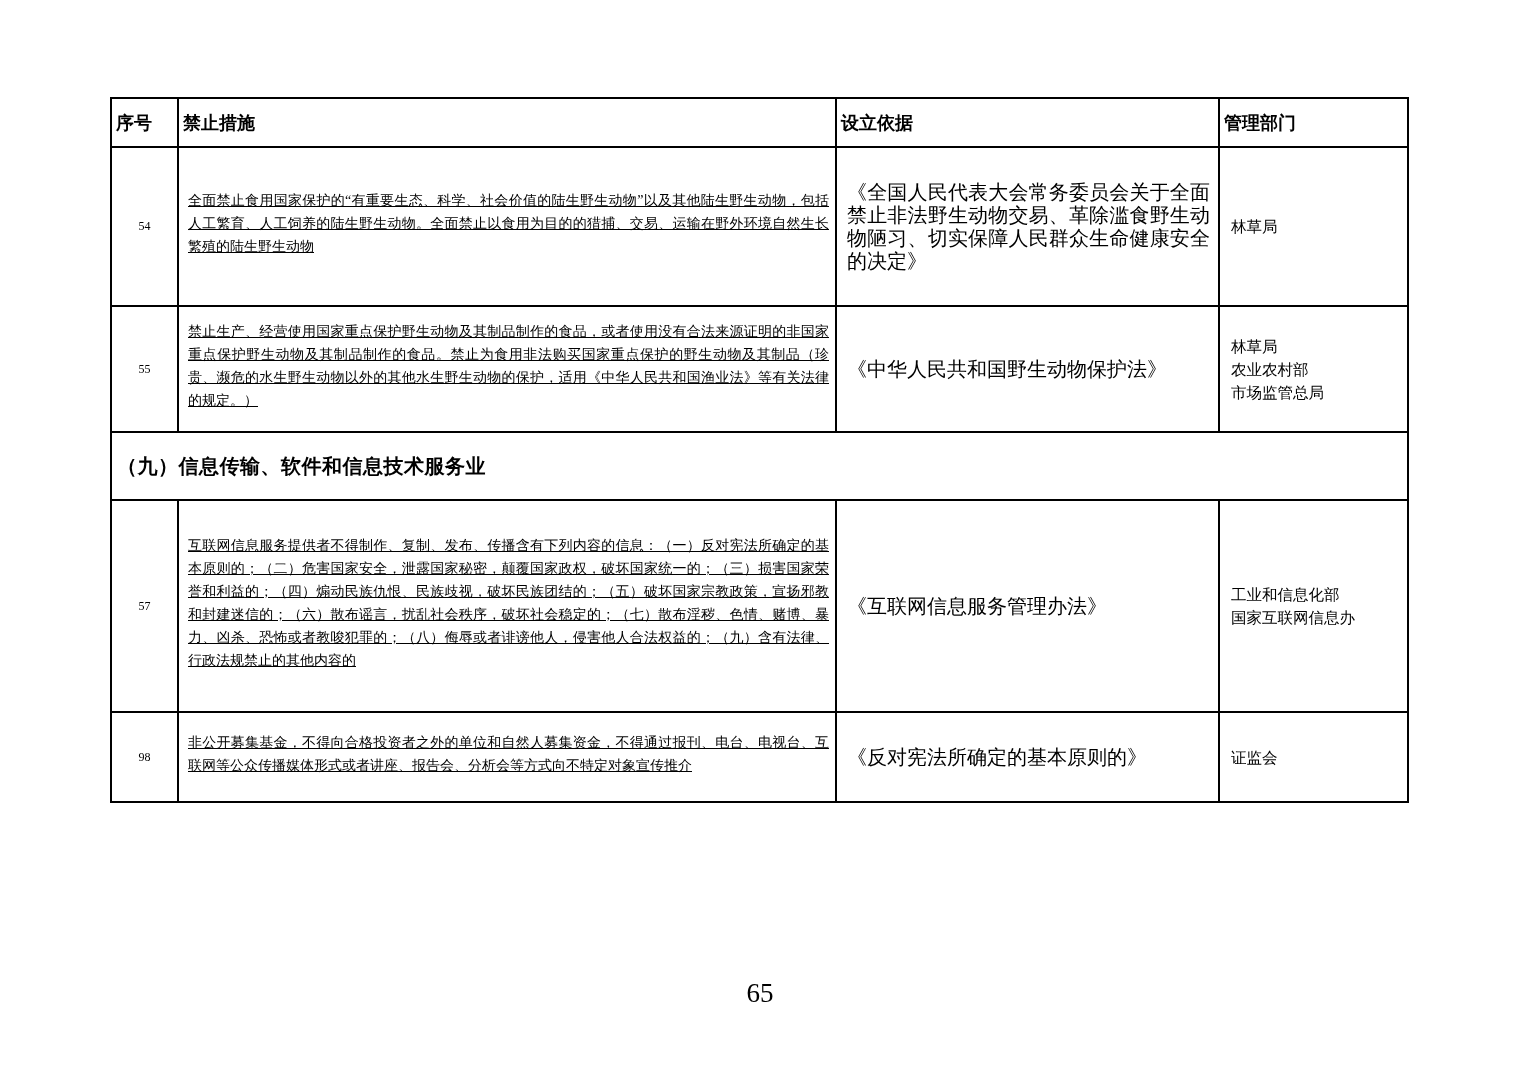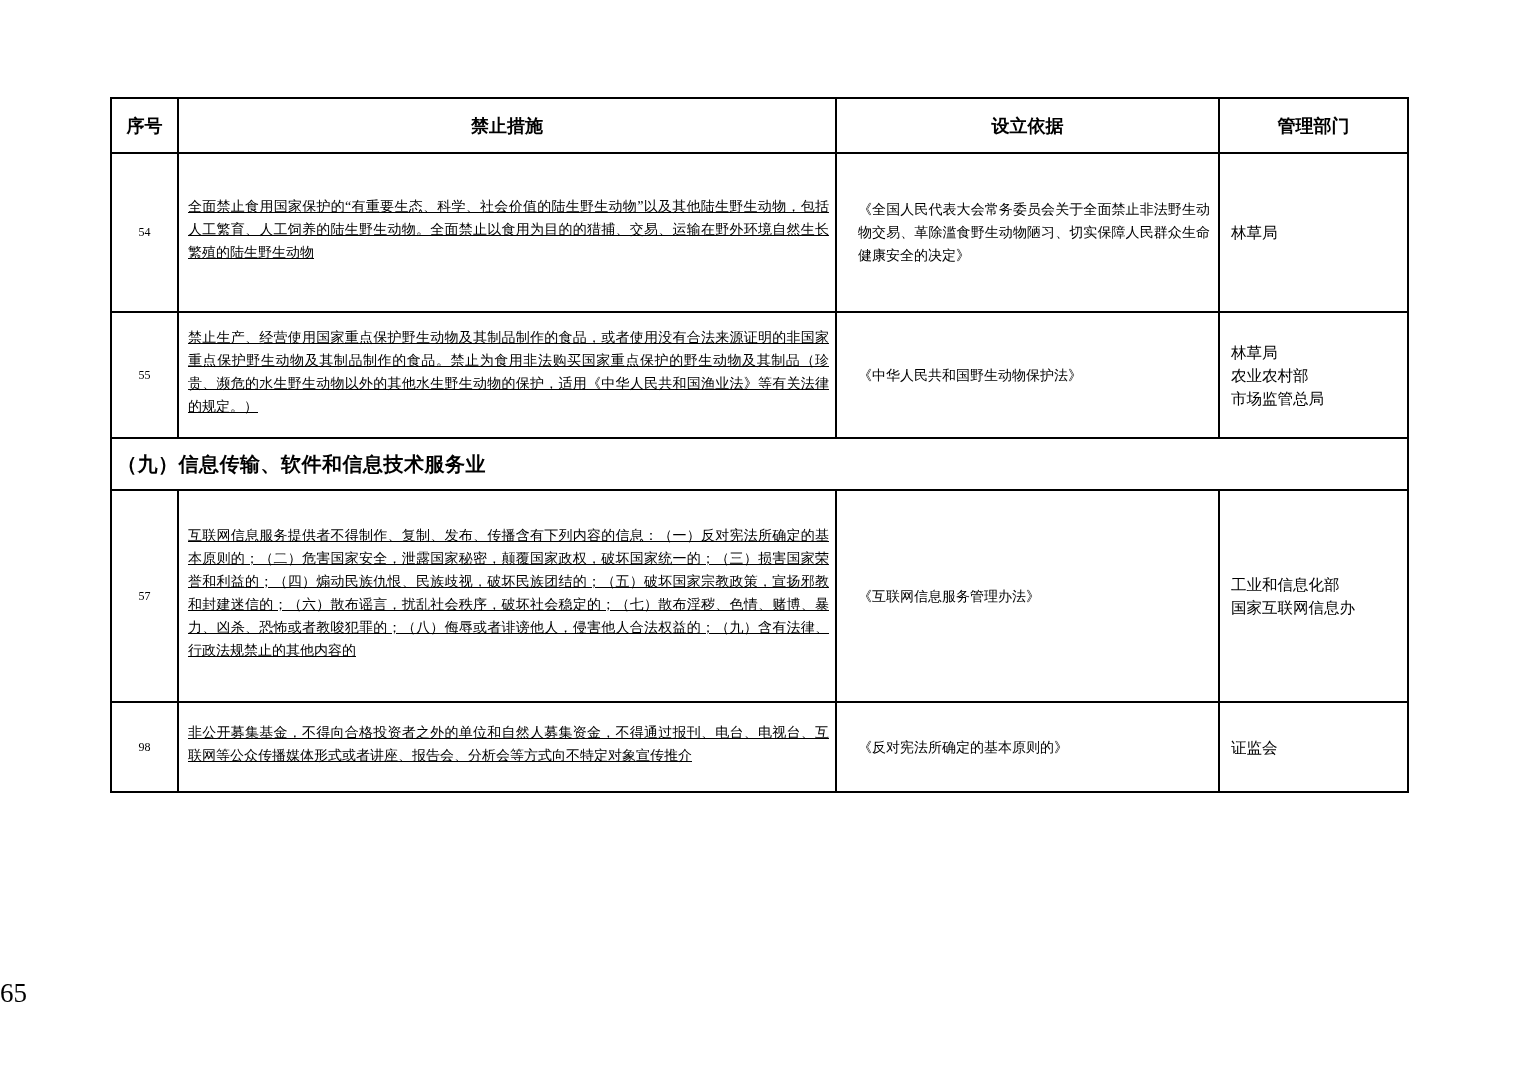--- a/index.html
+++ b/index.html
@@ -24,69 +24,70 @@
     border-collapse: collapse;
     table-layout: fixed;
   }
   table.rules-table th,
   table.rules-table td {
     border: 2px solid #000000;
     vertical-align: middle;
     box-sizing: border-box;
   }
   tr.header-row th {
-    height: 55px;
+    height: 49px;
     font-size: 18px;
     font-weight: bold;
-    text-align: center;
+    text-align: left;
     padding: 10px 4px;
   }
   td.num {
     text-align: center;
     font-size: 12px;
     padding: 2px;
   }
   td.measure {
     font-size: 14px;
     line-height: 23px;
     text-align: justify;
     padding: 6px 6px 12px 9px;
     text-decoration: underline;
   }
   td.basis {
-    font-size: 14px;
+    font-size: 20px;
     line-height: 23px;
     text-align: justify;
-    padding: 6px 8px 6px 21px;
+    padding: 6px 8px 6px 10px;
   }
   td.dept {
     font-size: 15.5px;
     line-height: 23px;
     padding: 6px 4px 6px 11px;
     white-space: pre-line;
     vertical-align: middle;
   }
   tr.r54 { height: 159px; }
   tr.r55 { height: 126px; }
-  tr.section-row { height: 52px; }
+  tr.section-row { height: 68px; }
   tr.r56 { height: 83px; }
   tr.r57 { height: 212px; }
   tr.r58 { height: 90px; }
   td.section {
     font-family: "Liberation Sans", "DejaVu Sans", sans-serif;
     font-weight: bold;
     font-size: 20px;
     padding: 2px 4px 2px 5px;
     letter-spacing: 0.5px;
   }
   .page-number {
     position: absolute;
     left: 0;
     top: 978px;
     width: 1520px;
+    text-align: center;
     font-size: 27px;
     font-family: "Liberation Serif", "DejaVu Serif", serif;
   }
 </style>
 </head>
 <body>
 
 <div class="page">
   <table class="rules-table">
     <colgroup>

